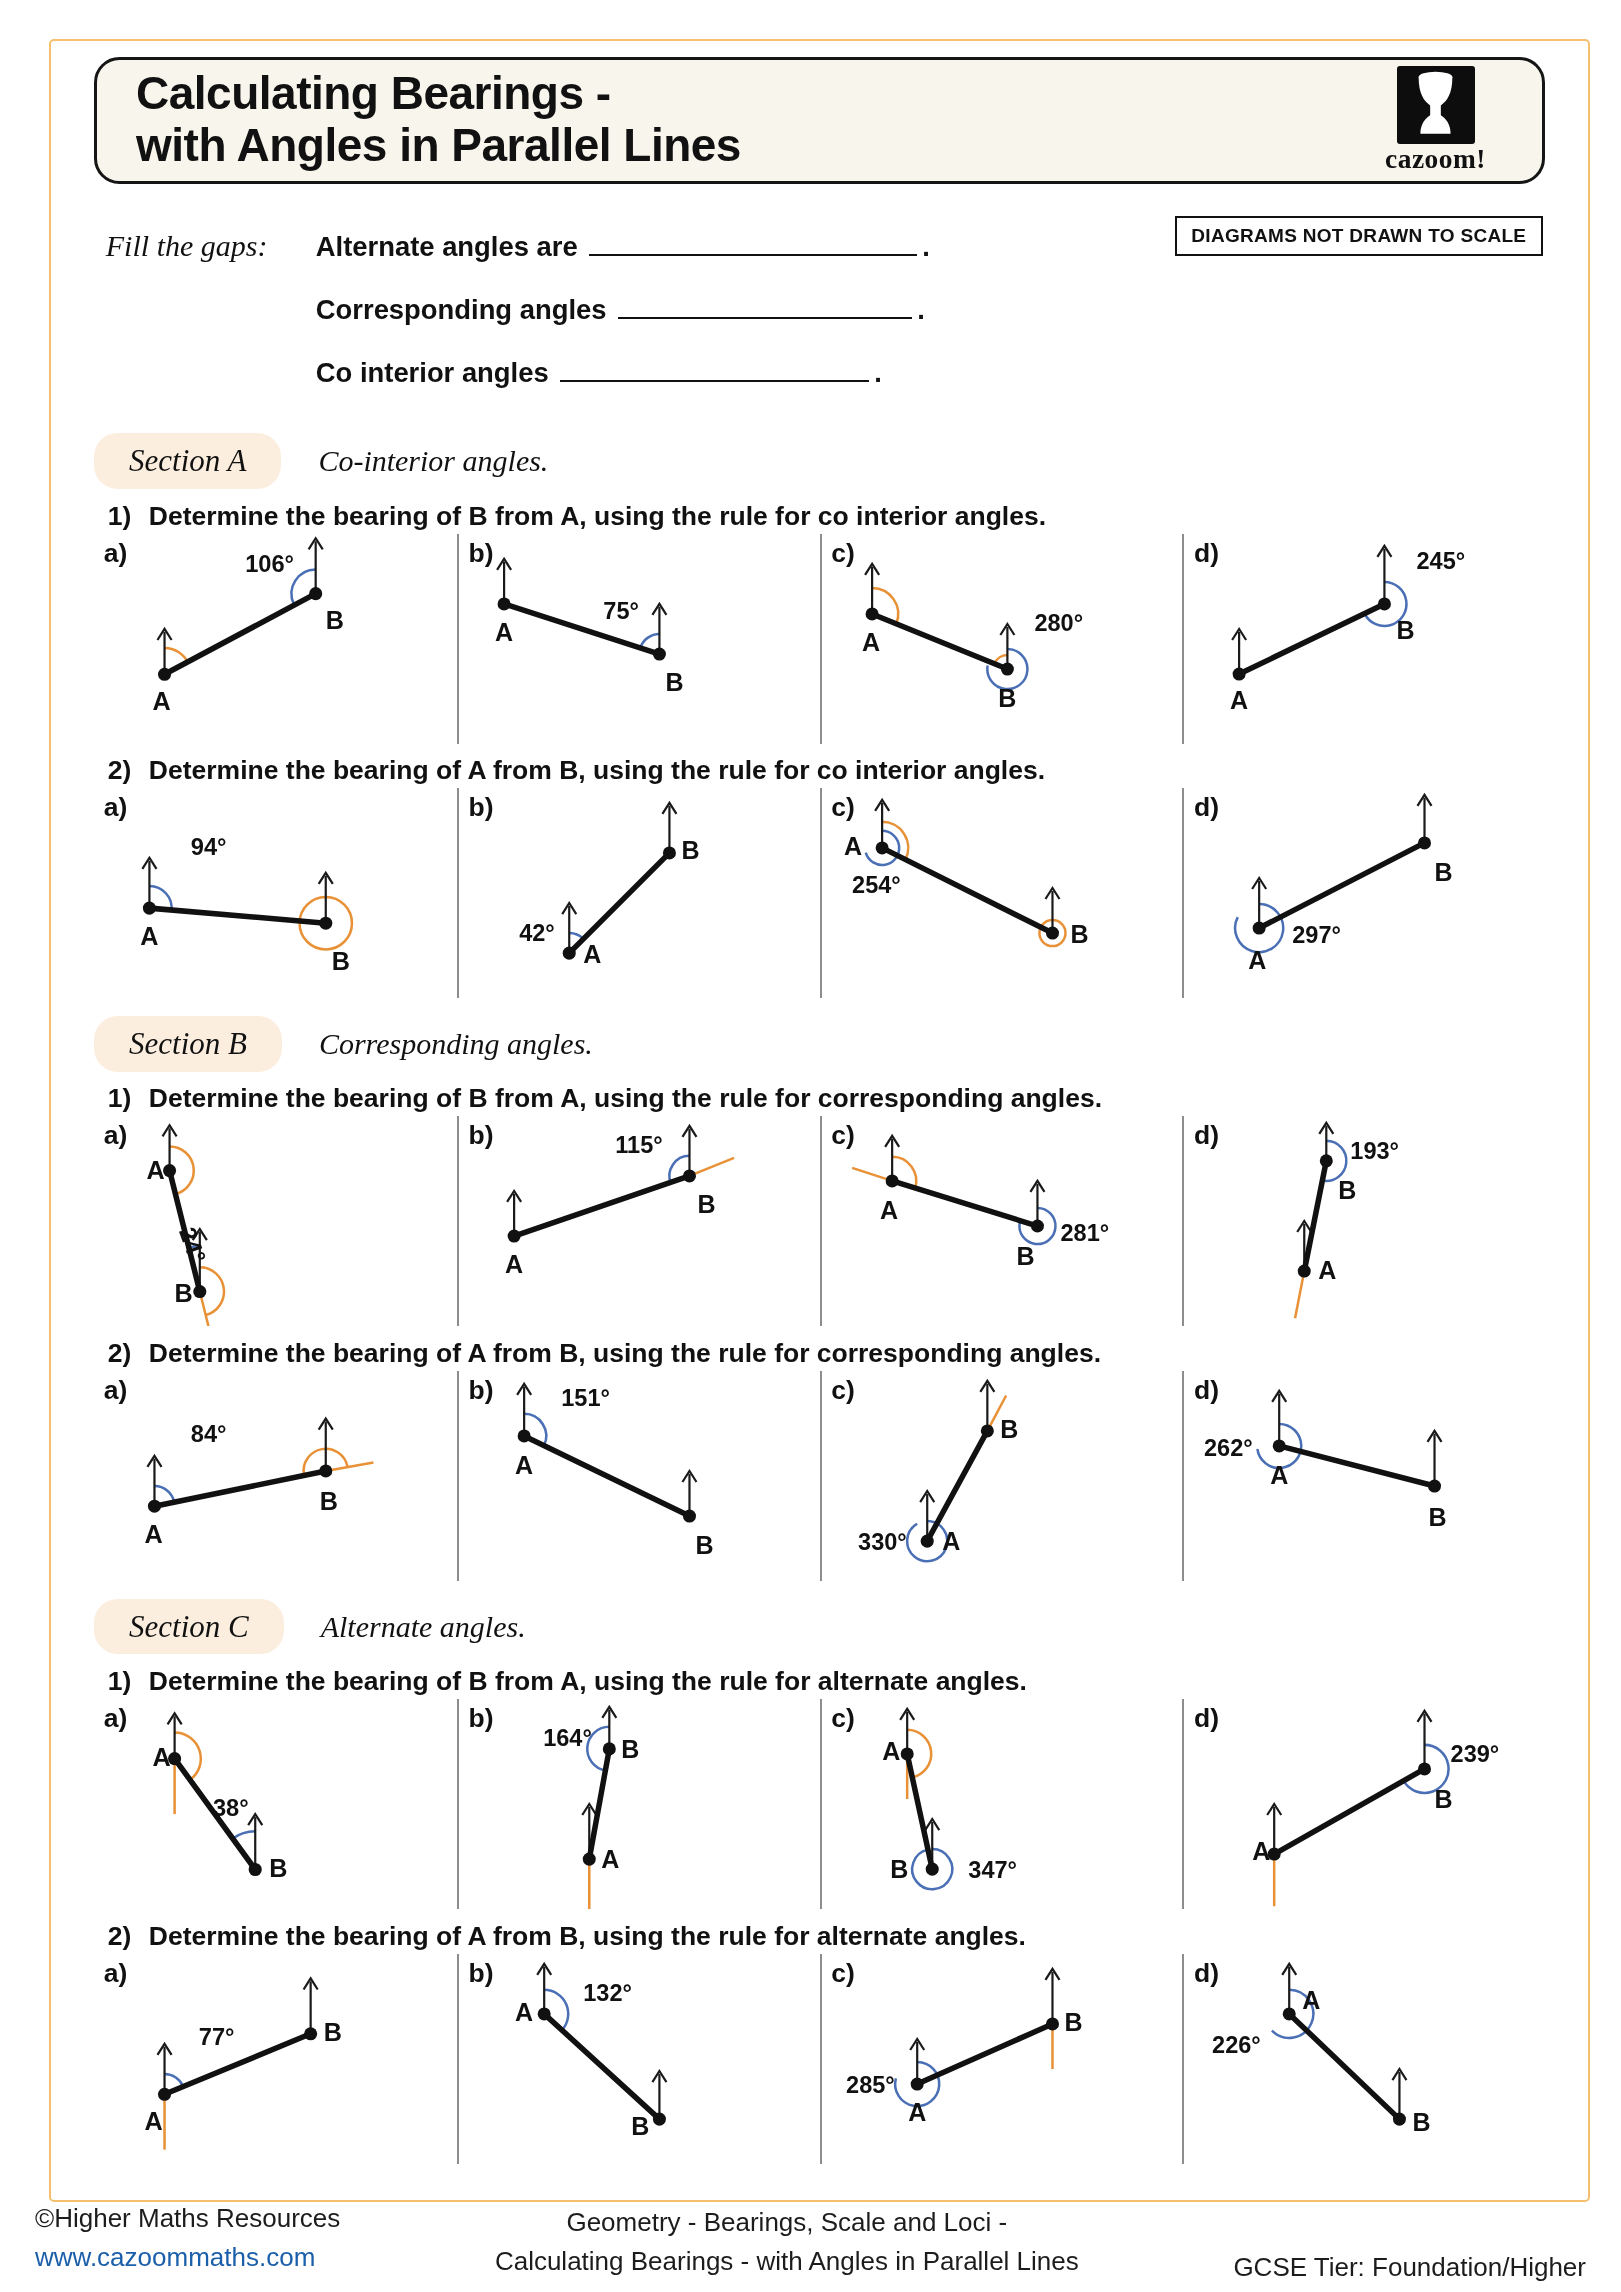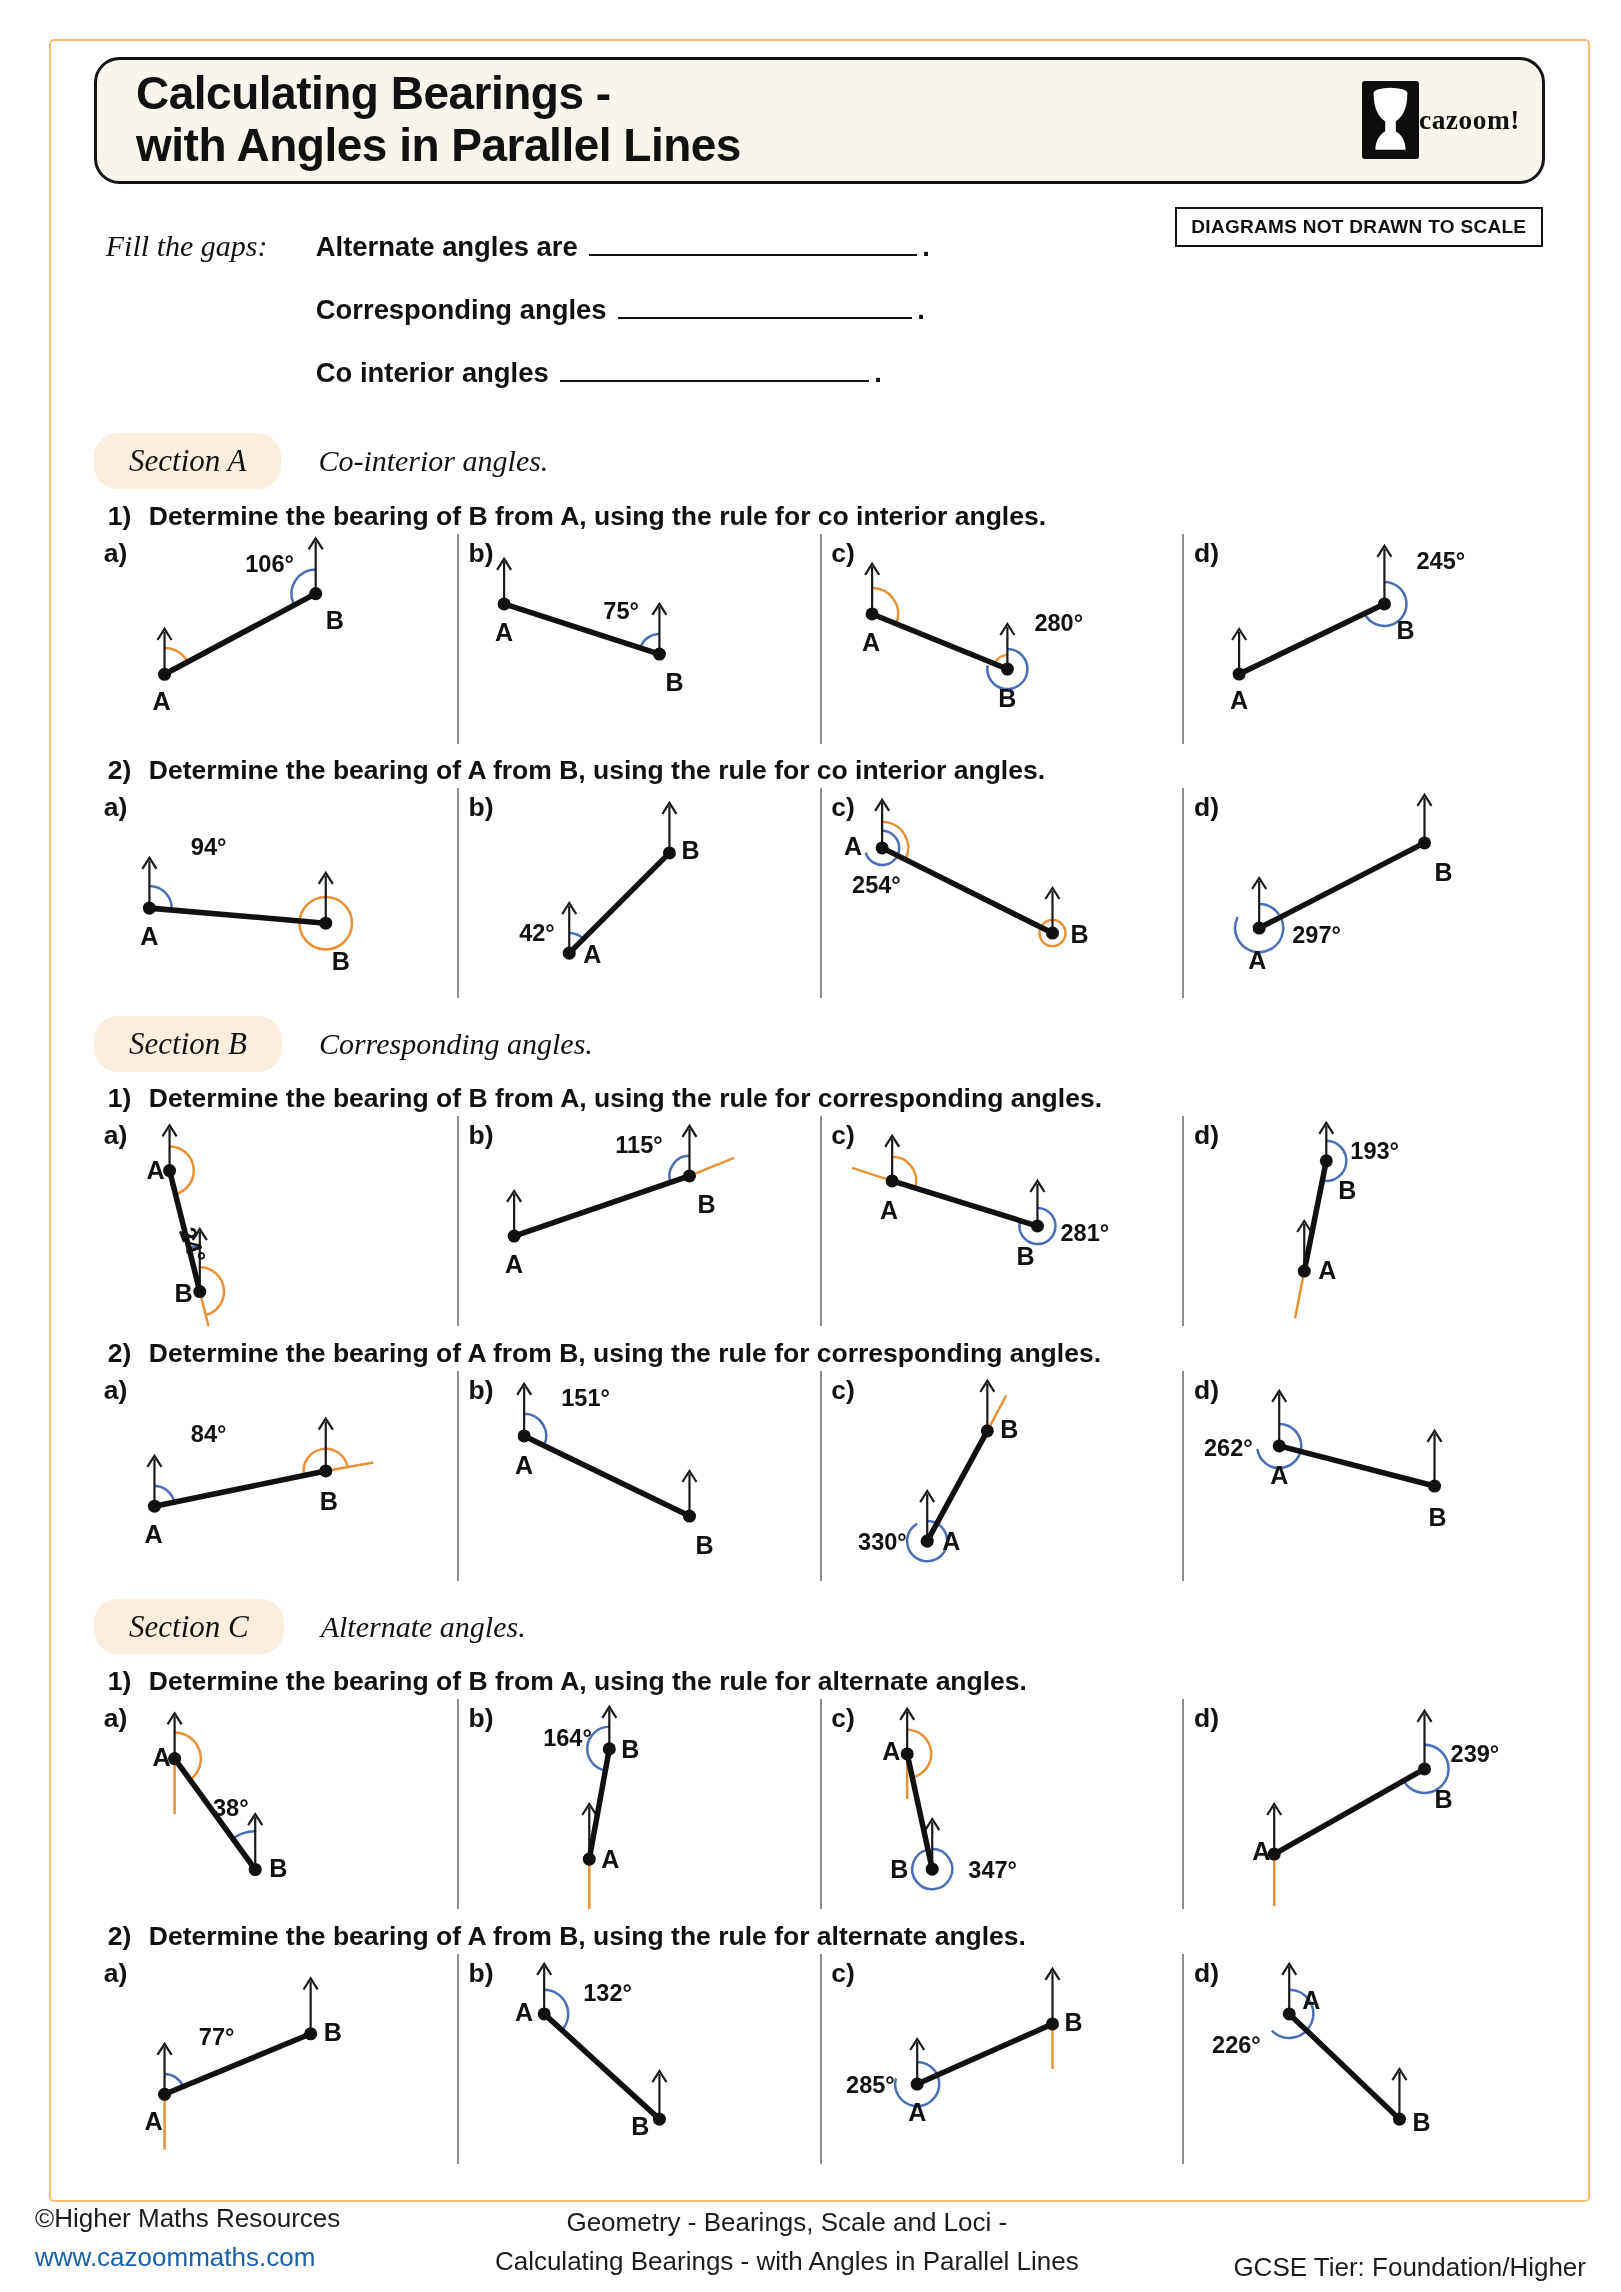--- a/index.html
+++ b/index.html
@@ -11,25 +11,25 @@
     position:absolute;left:37px;top:39px;width:1541px;height:2163px;
     border:2.9px solid var(--pageborder,#F4C06F);border-radius:5px;
     box-sizing:border-box;padding:15.7px 43px 0 43px;margin-left:12px;
   }
   .header-box{
     border:3.9px solid #151515;border-radius:25.5px;background:var(--headerbg,#F8F5ED);
     display:flex;justify-content:space-between;align-items:center;
     padding:7.8px 33px 7.8px 39px;height:127px;box-sizing:border-box;
   }
   .title{font-size:46px;font-weight:bold;line-height:1.13;letter-spacing:-0.5px;}
-  .logo{display:flex;align-items:center;width:147px;flex:0 0 auto;}
+  .logo{display:flex;flex-direction:column;align-items:center;width:147px;flex:0 0 auto;}
   .logo-square{width:78px;height:78px;background:#0d0d0d;display:flex;align-items:center;justify-content:center;border-radius:2.9px;}
   .logo-text{font-family:"Liberation Serif",serif;font-weight:bold;font-size:27.4px;letter-spacing:0.5px;}
   .notice{
-    position:absolute;top:166px;right:45px;border:2.9px solid #111;background:#fff;
+    position:absolute;top:175px;right:45px;border:2.9px solid #111;background:#fff;
     padding:6.9px 14.7px;font-weight:bold;font-size:19px;letter-spacing:0.3px;text-align:right;
   }
   .fill-gaps{margin:43px 0 0 11.8px;}
   .fg-row{display:flex;align-items:baseline;height:63px;}
   .fg-prompt{font-family:"Liberation Serif",serif;font-style:italic;font-size:30px;width:210px;flex:0 0 auto;}
   .fg-indent{margin-left:210px;}
   .fg-text{font-weight:bold;font-size:27.4px;}
   .fg-blank{display:inline-block;border-bottom:2.9px solid #111;height:27.4px;margin-left:11.8px;}
   .fg-b0{width:328px;} .fg-b1{width:294px;} .fg-b2{width:309px;}
   .fg-dot{font-weight:bold;font-size:27.4px;margin-left:4.9px;}

